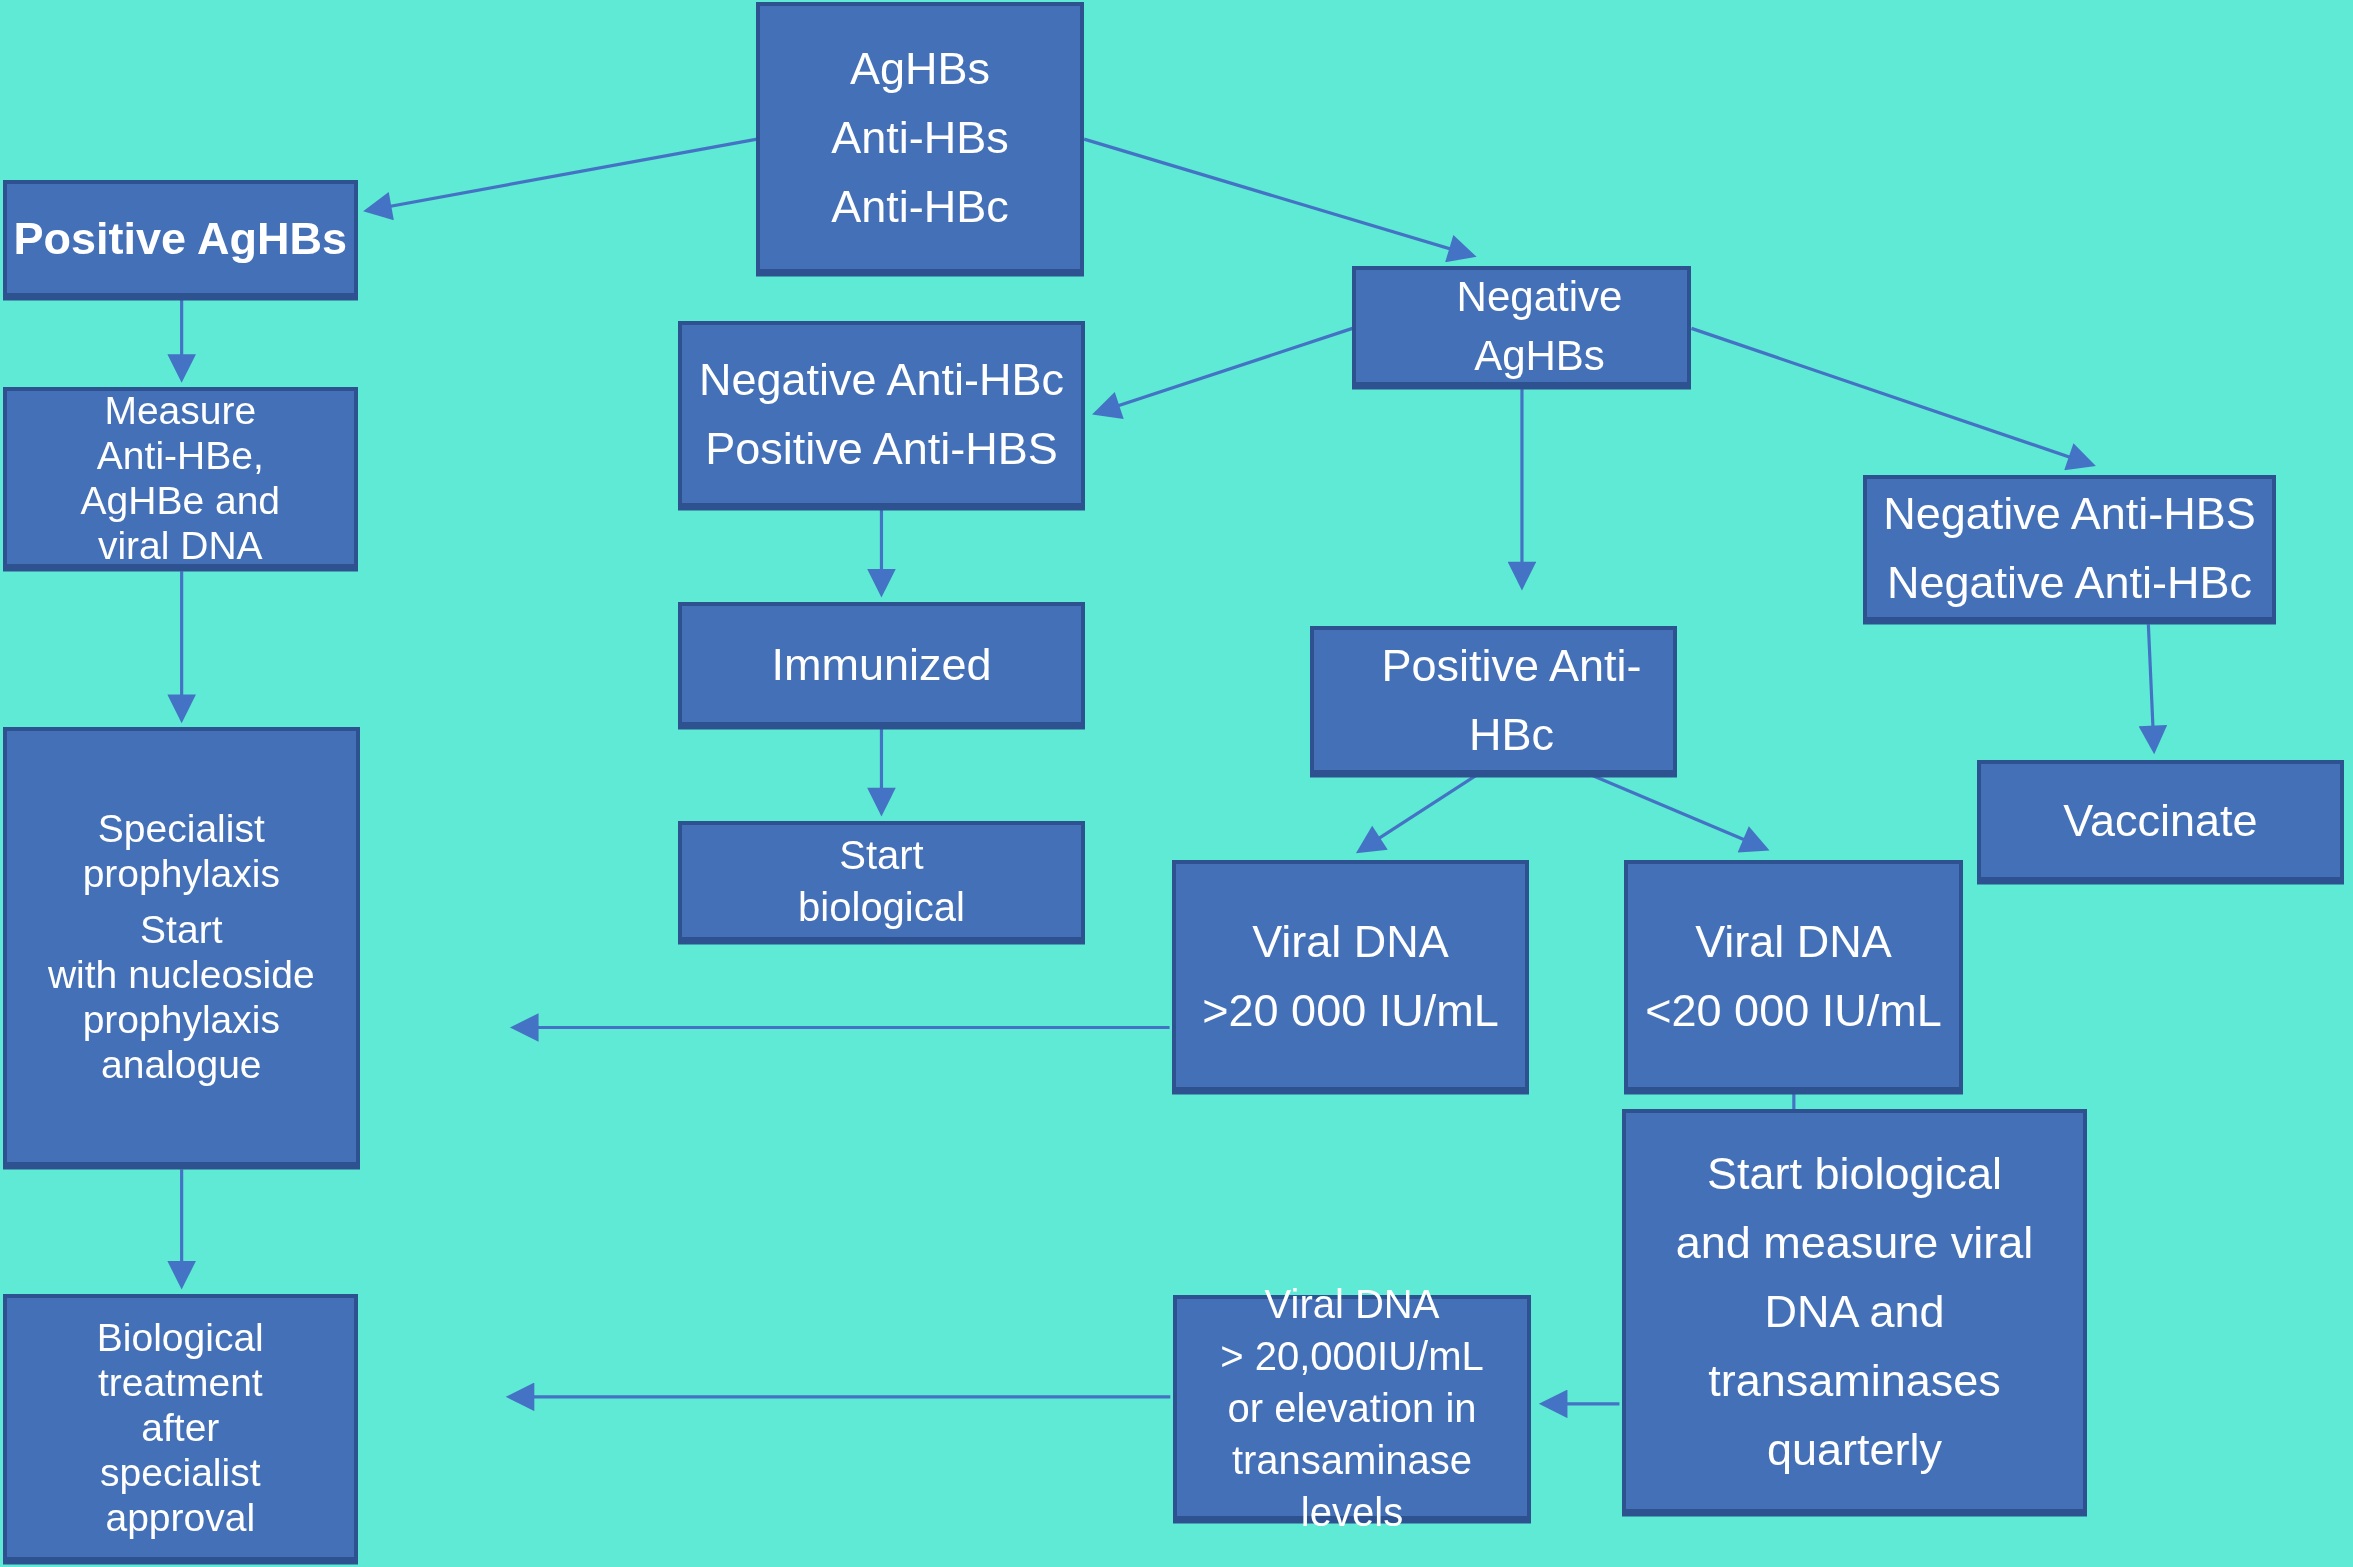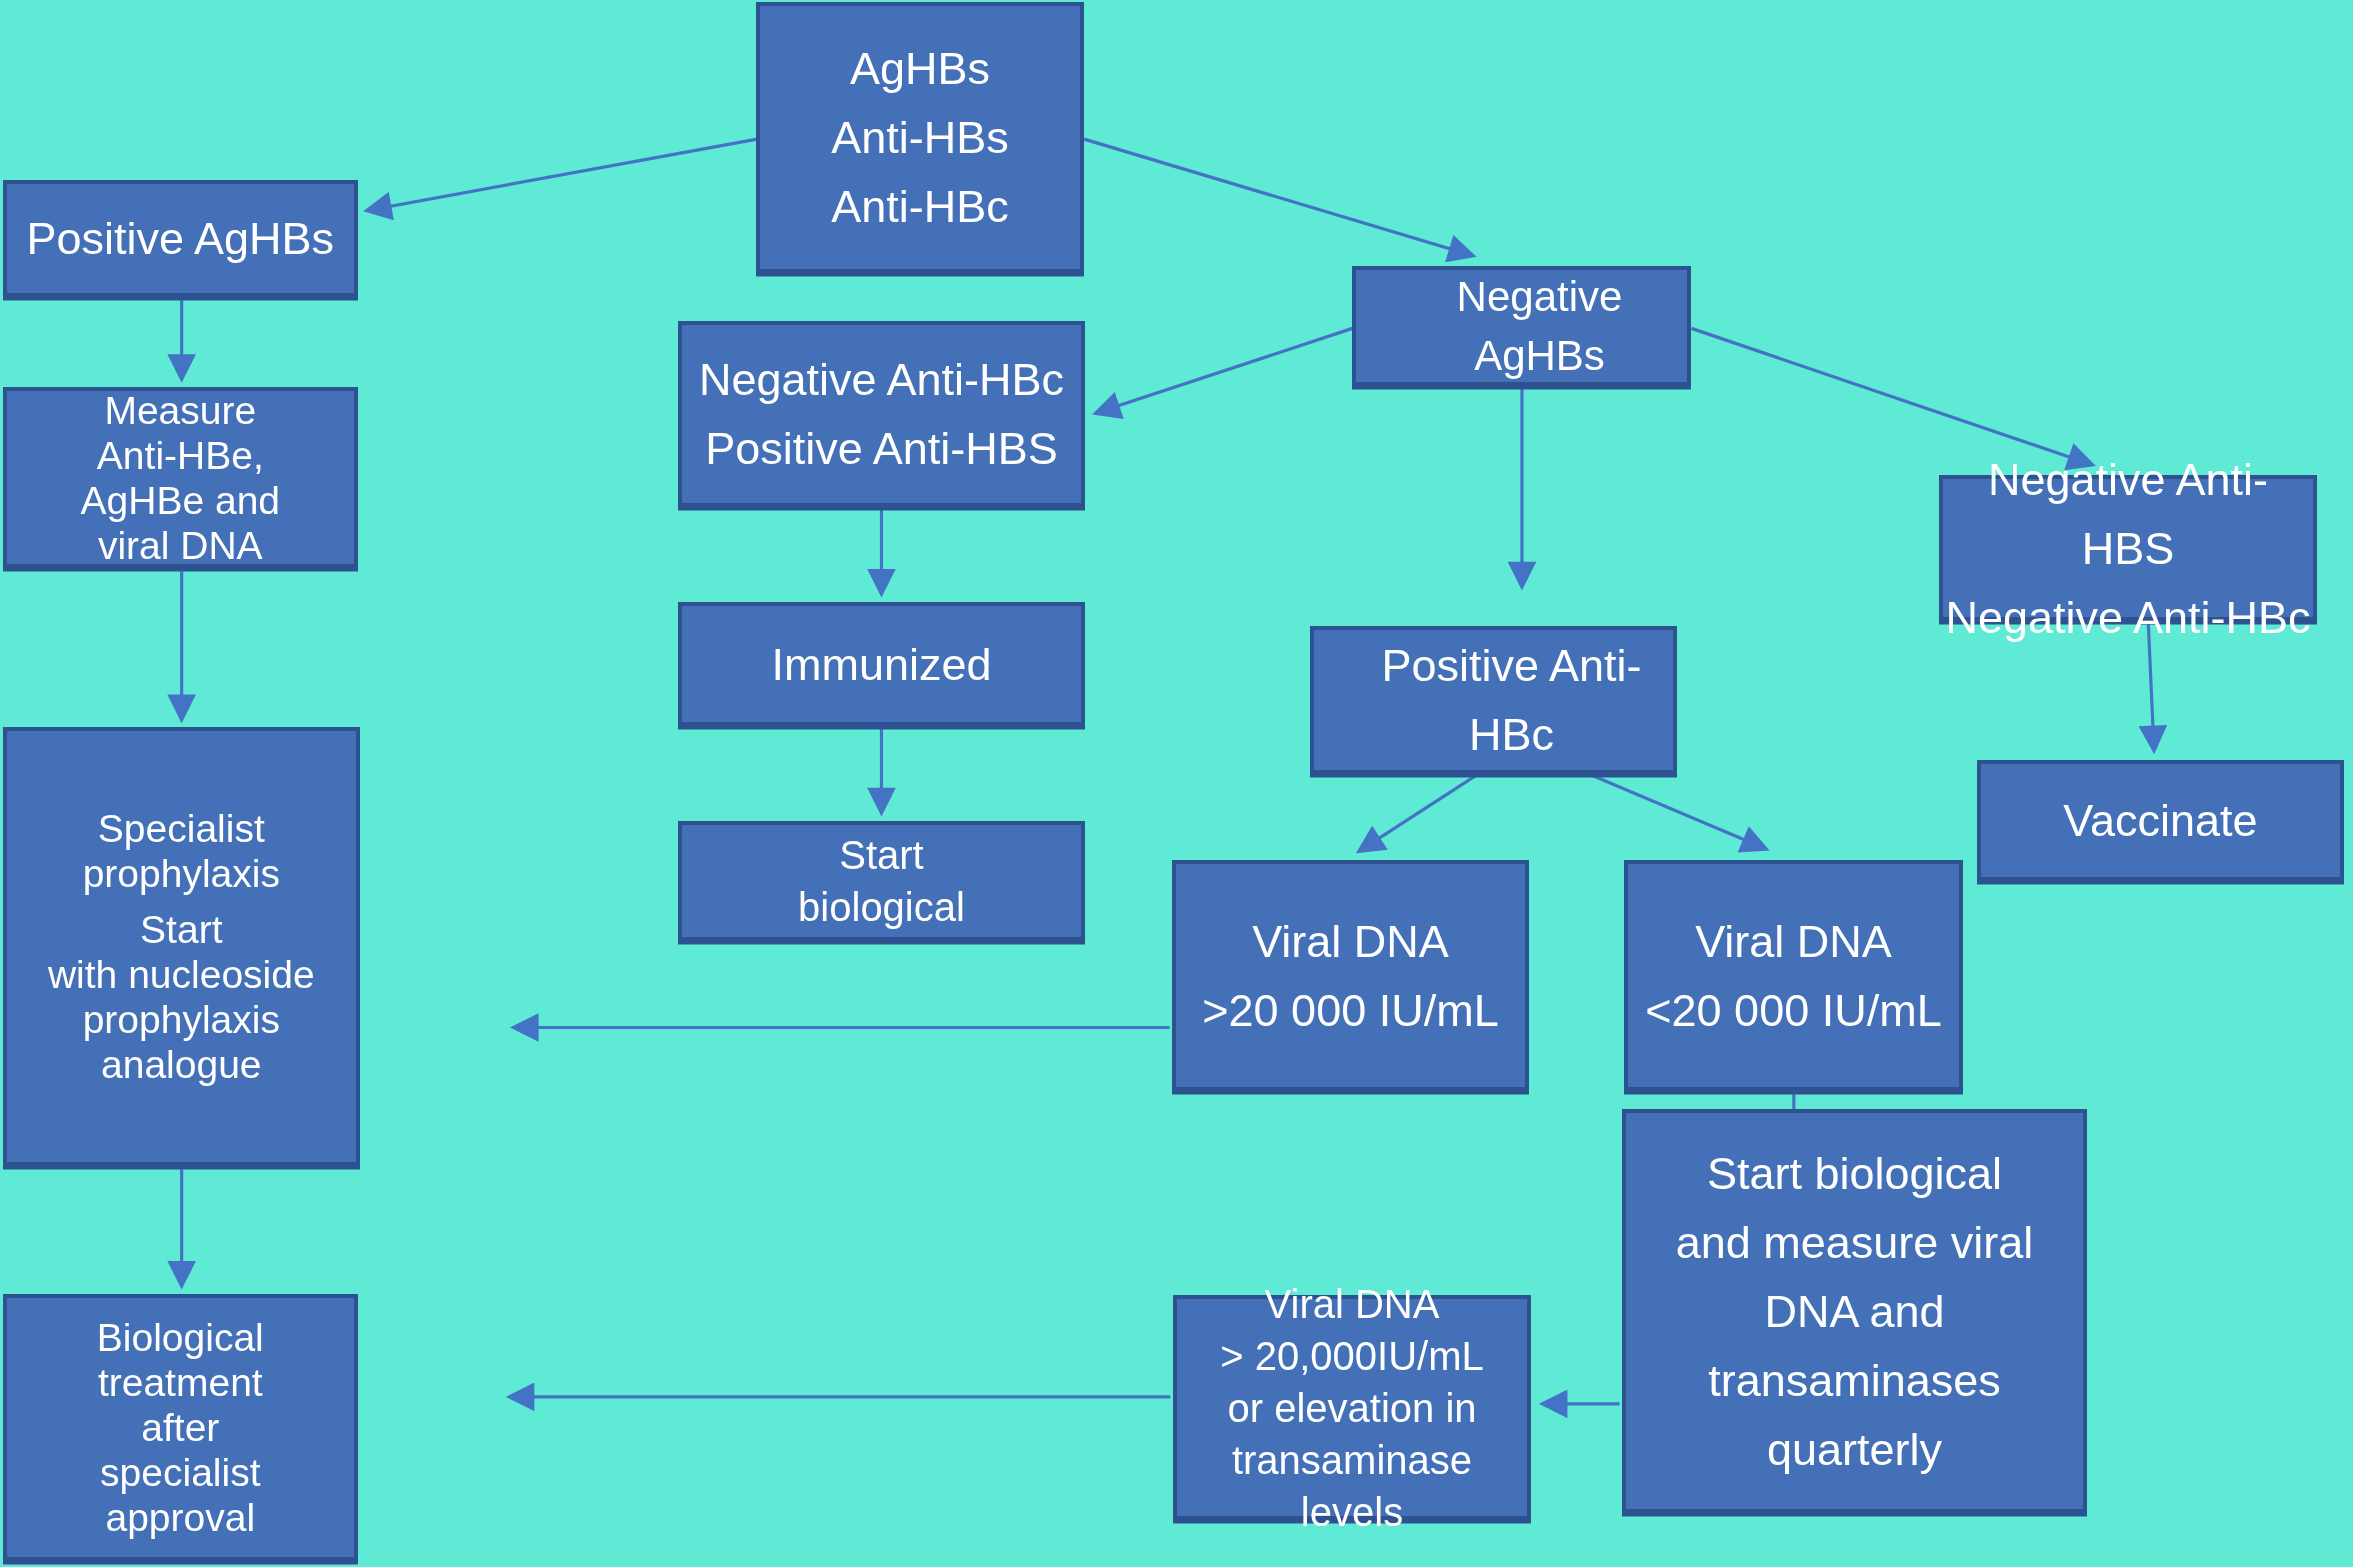--- a/index.html
+++ b/index.html
@@ -64,21 +64,21 @@
   </svg>
 
   <div class="node t-lg" style="left:756px;top:2.1px;width:328px;height:271px;">
     <div class="lines">
       <span class="line">AgHBs</span>
       <span class="line">Anti-HBs</span>
       <span class="line">Anti-HBc</span>
     </div>
   </div>
 
-  <div class="node t-lg" style="left:2.8px;top:180px;width:355px;height:117px;">
+  <div class="node t-lg" style="left:2.8px;top:180px;width:355px;height:117px;font-weight:bold;">
     <div class="lines">
       <span class="line">Positive AgHBs</span>
     </div>
   </div>
 
   <div class="node t-sm" style="left:2.8px;top:387px;width:355px;height:181px;">
     <div class="lines">
       <span class="line">Measure</span>
       <span class="line">Anti-HBe,</span>
       <span class="line">AgHBe and</span>
@@ -147,21 +147,21 @@
     </div>
   </div>
 
   <div class="node t-lg" style="left:1624px;top:860px;width:339px;height:231px;">
     <div class="lines">
       <span class="line">Viral DNA</span>
       <span class="line">&lt;20 000 IU/mL</span>
     </div>
   </div>
 
-  <div class="node t-lg" style="left:1939px;top:475px;width:378px;height:146px;">
+  <div class="node t-lg" style="left:1863px;top:475px;width:413px;height:146px;">
     <div class="lines">
       <span class="line">Negative Anti-HBS</span>
       <span class="line">Negative Anti-HBc</span>
     </div>
   </div>
 
   <div class="node t-lg" style="left:1977px;top:760px;width:367px;height:121px;">
     <div class="lines">
       <span class="line">Vaccinate</span>
     </div>

